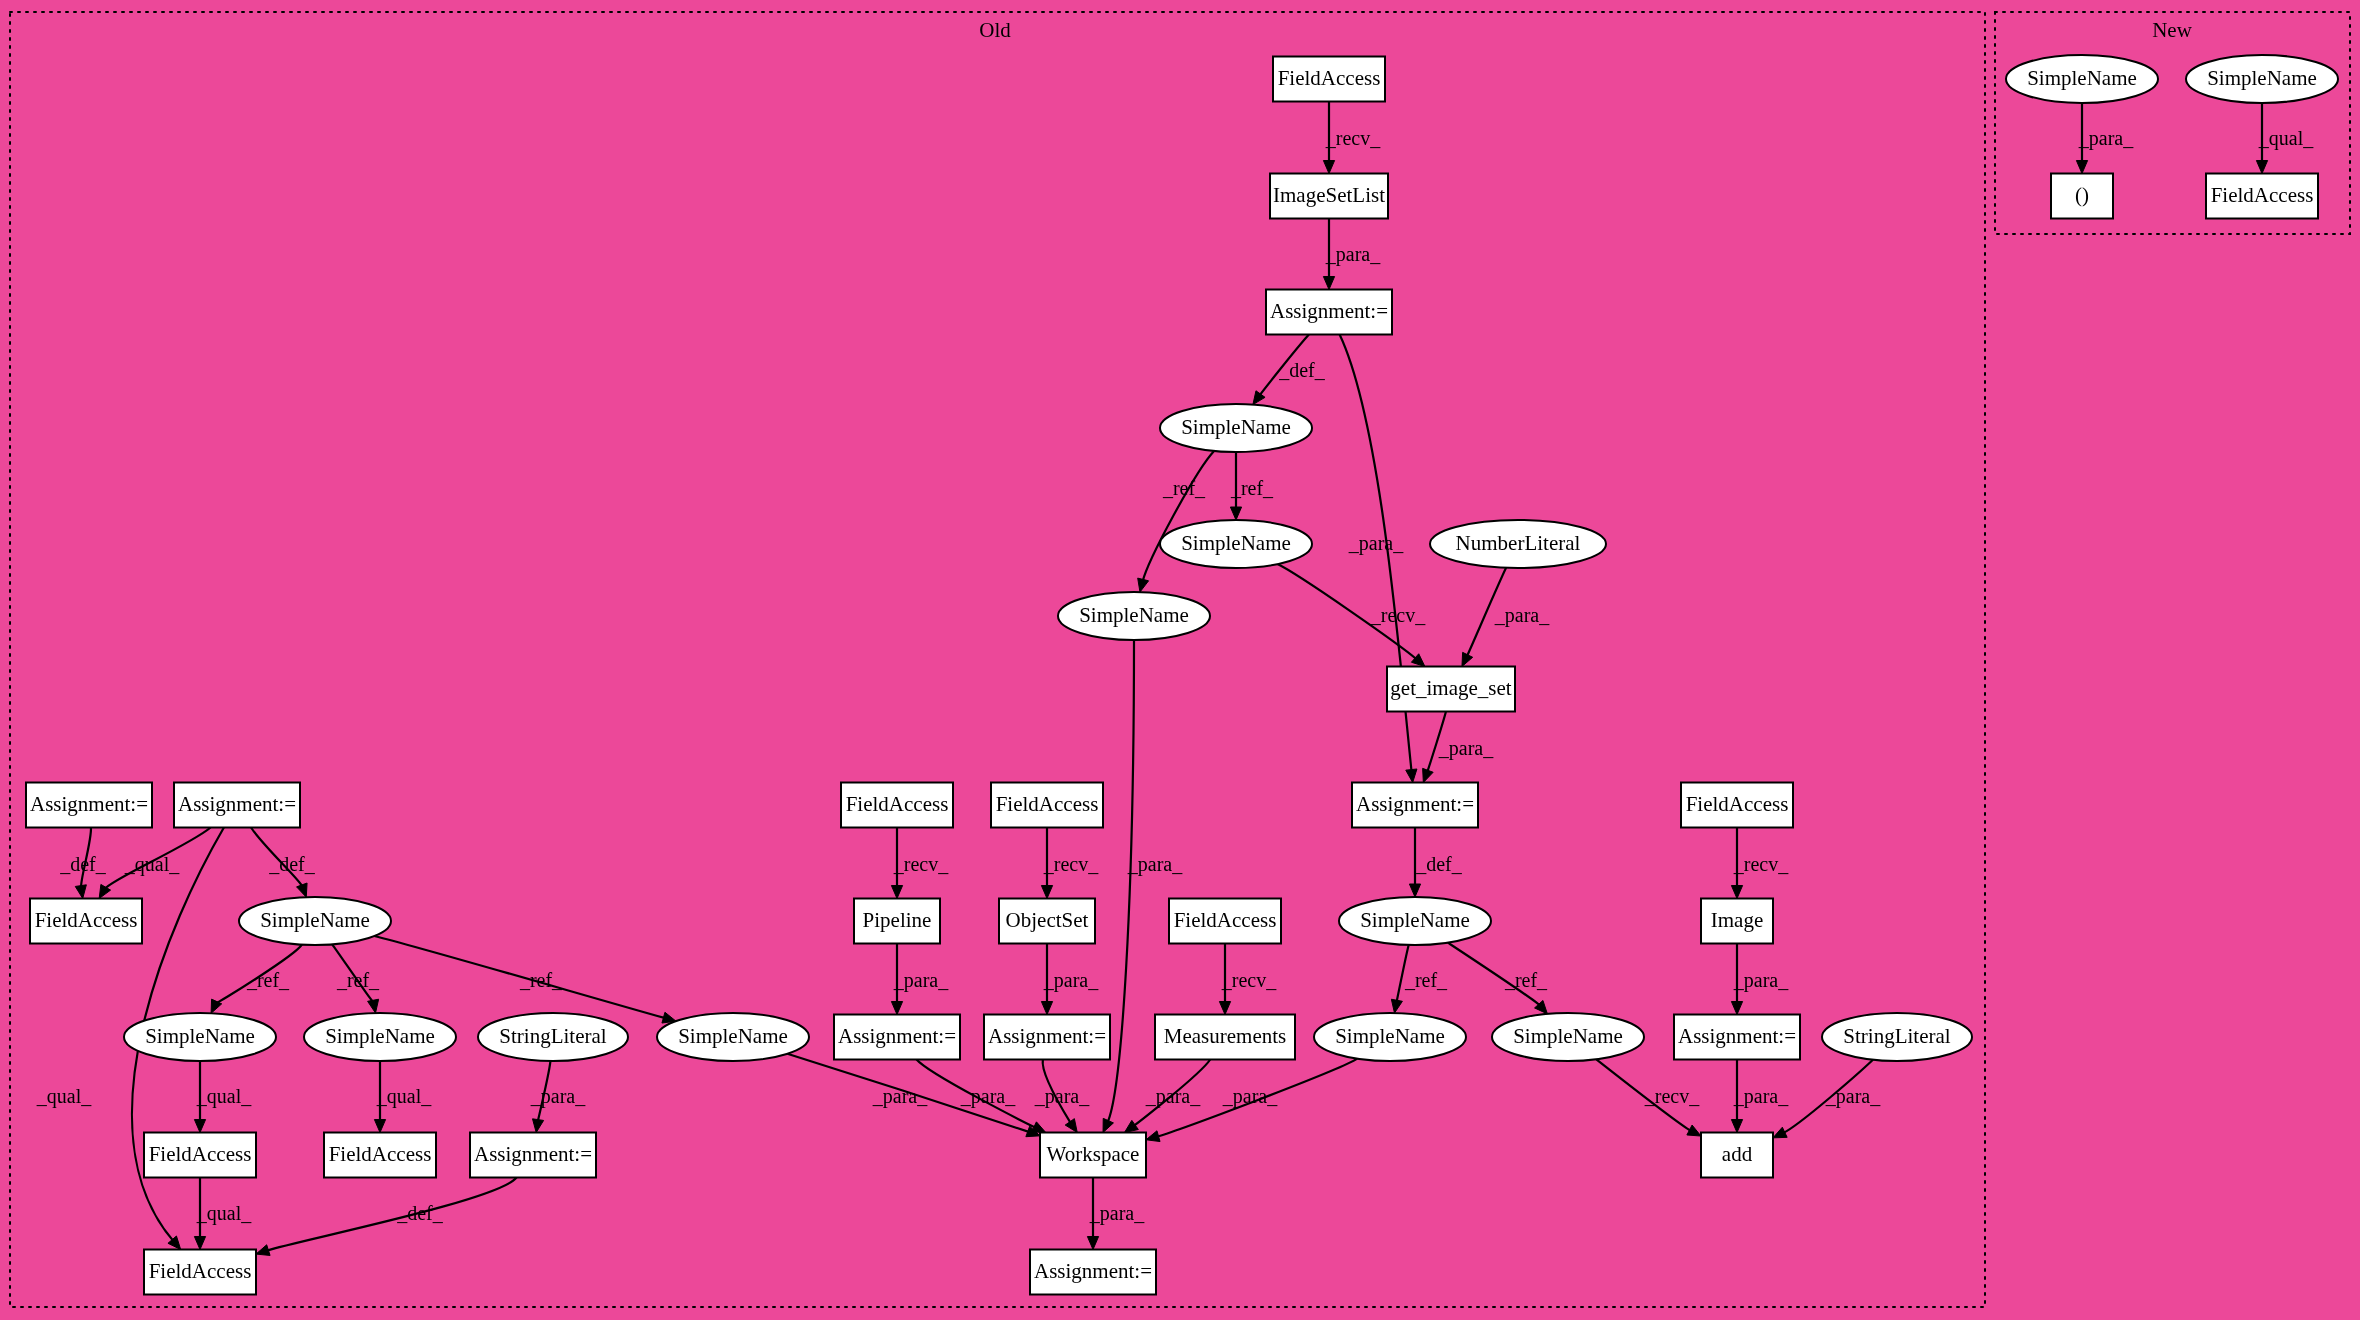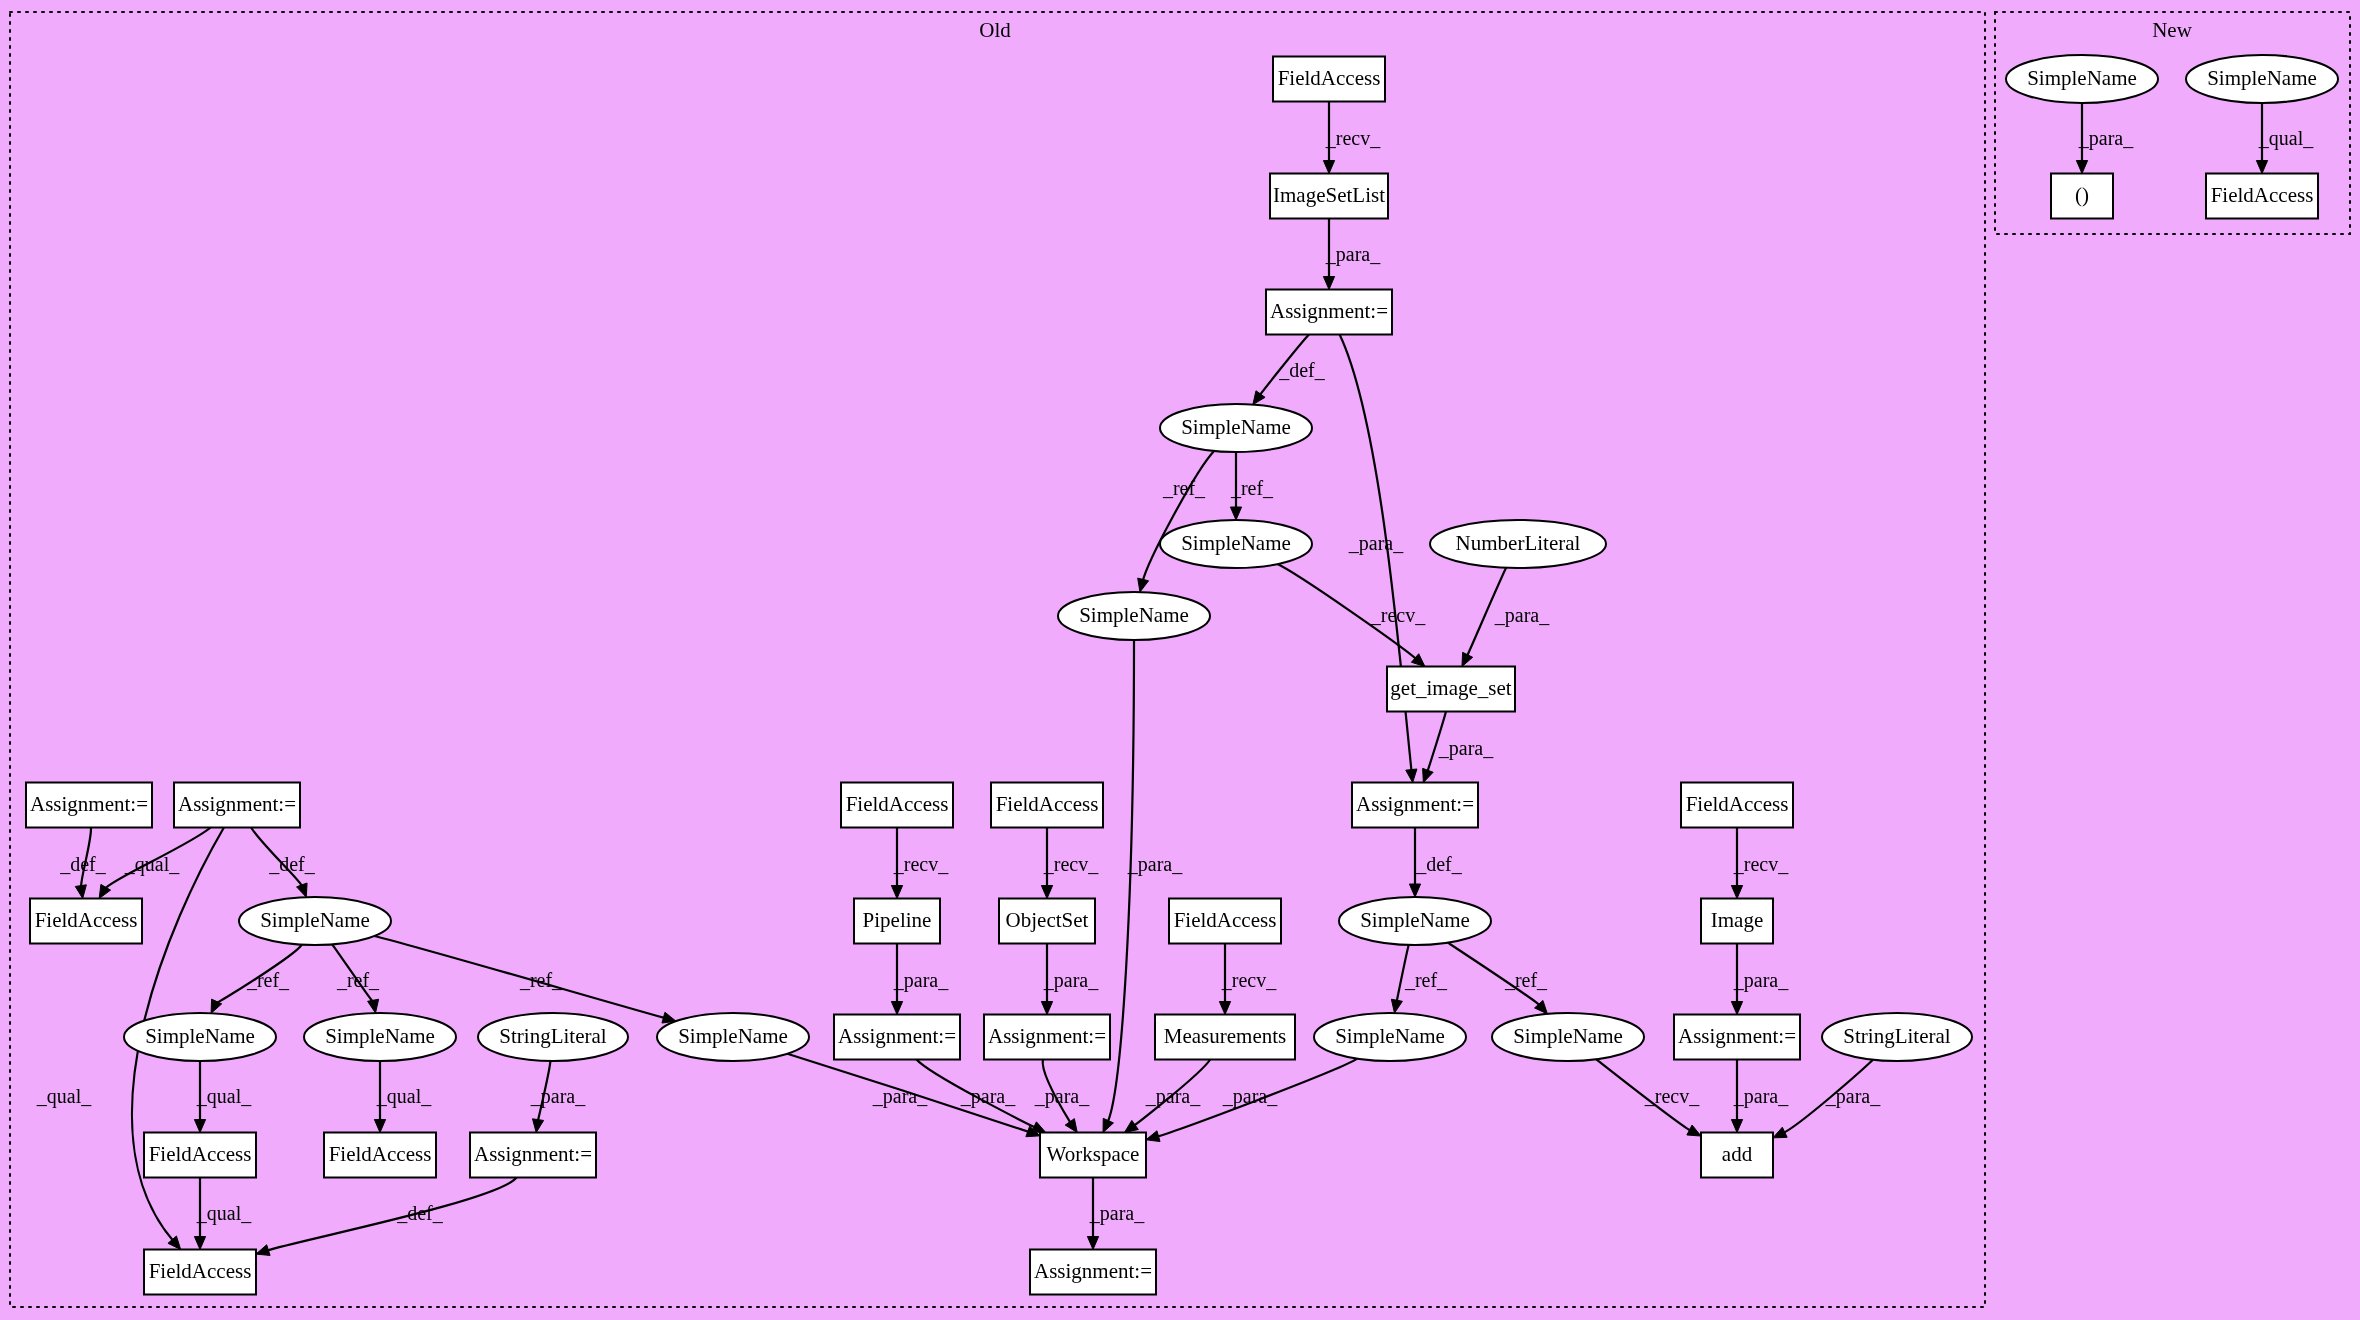--- a/index.html
+++ b/index.html
@@ -4,21 +4,21 @@
 <style>
   html, body {
     margin: 0;
     padding: 0;
     background: #ffffff;
   }
   #stage {
     position: relative;
     width: 2360px;
     height: 1320px;
-    background: #f0abfc;
+    background: #ec4899;
     font-family: "Liberation Serif", "DejaVu Serif", serif;
     overflow: hidden;
   }
   svg#graph {
     position: absolute;
     top: 0; left: 0;
     width: 2360px;
     height: 1320px;
   }
   .cluster-rect {

